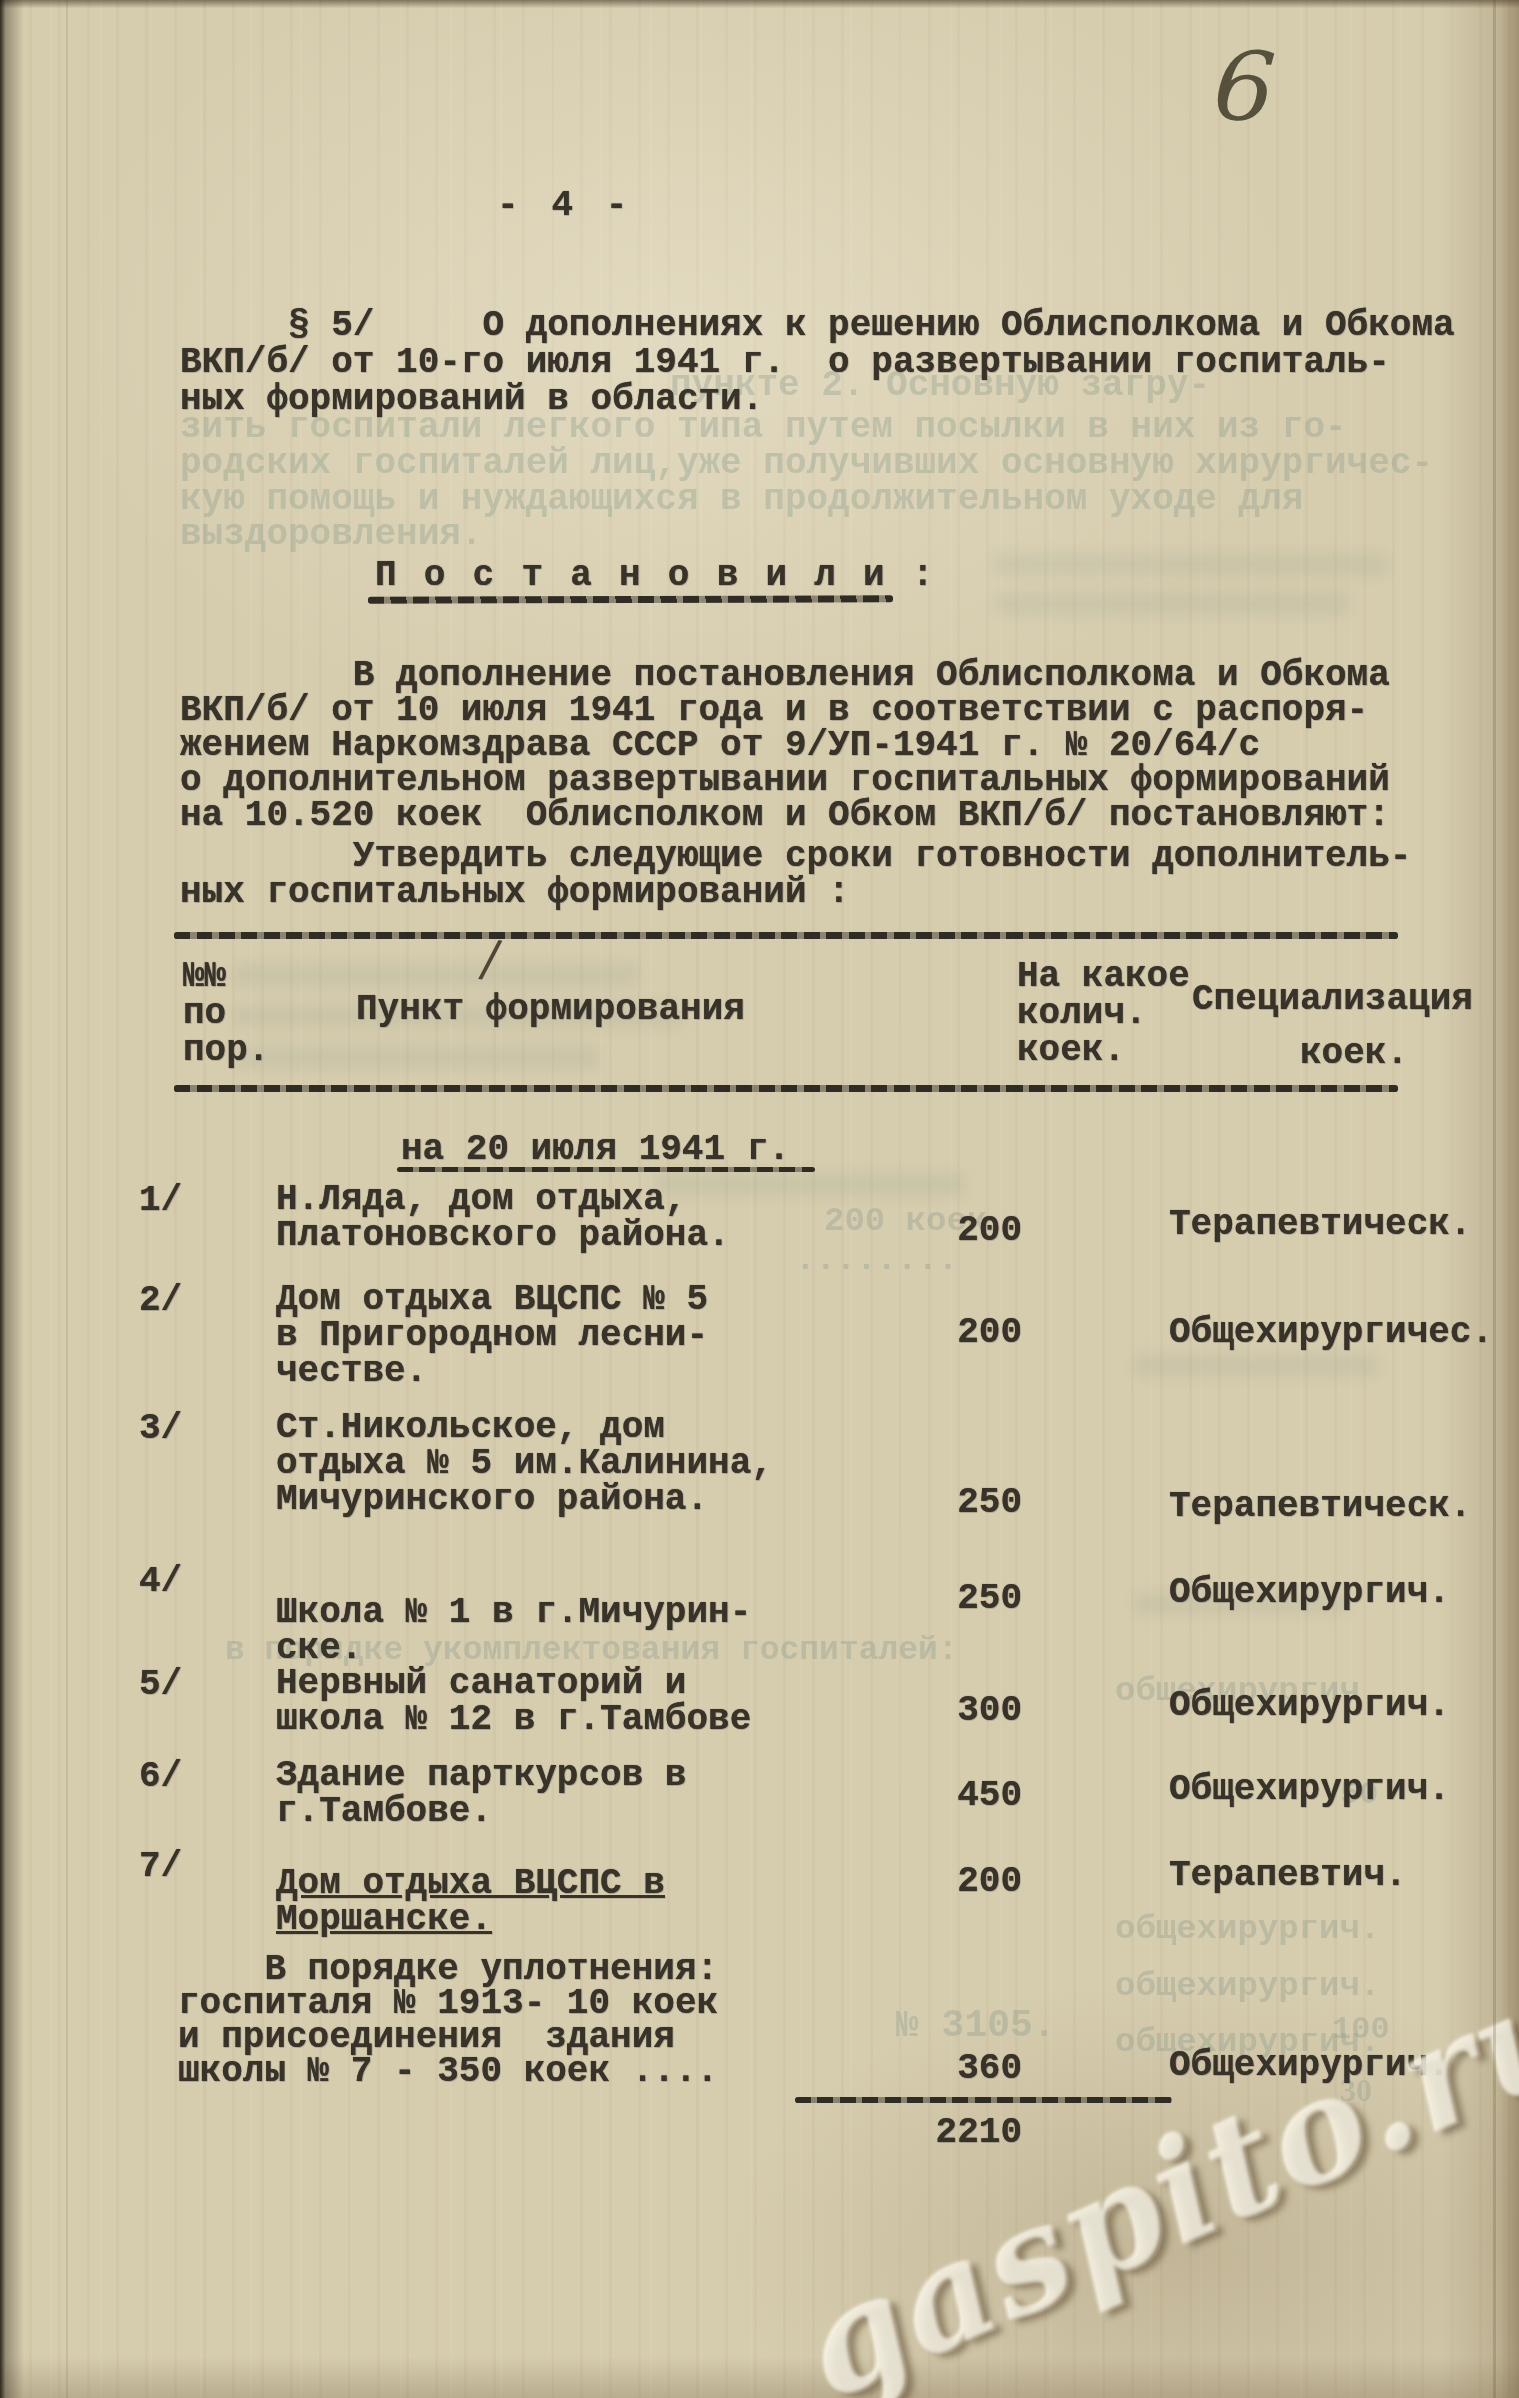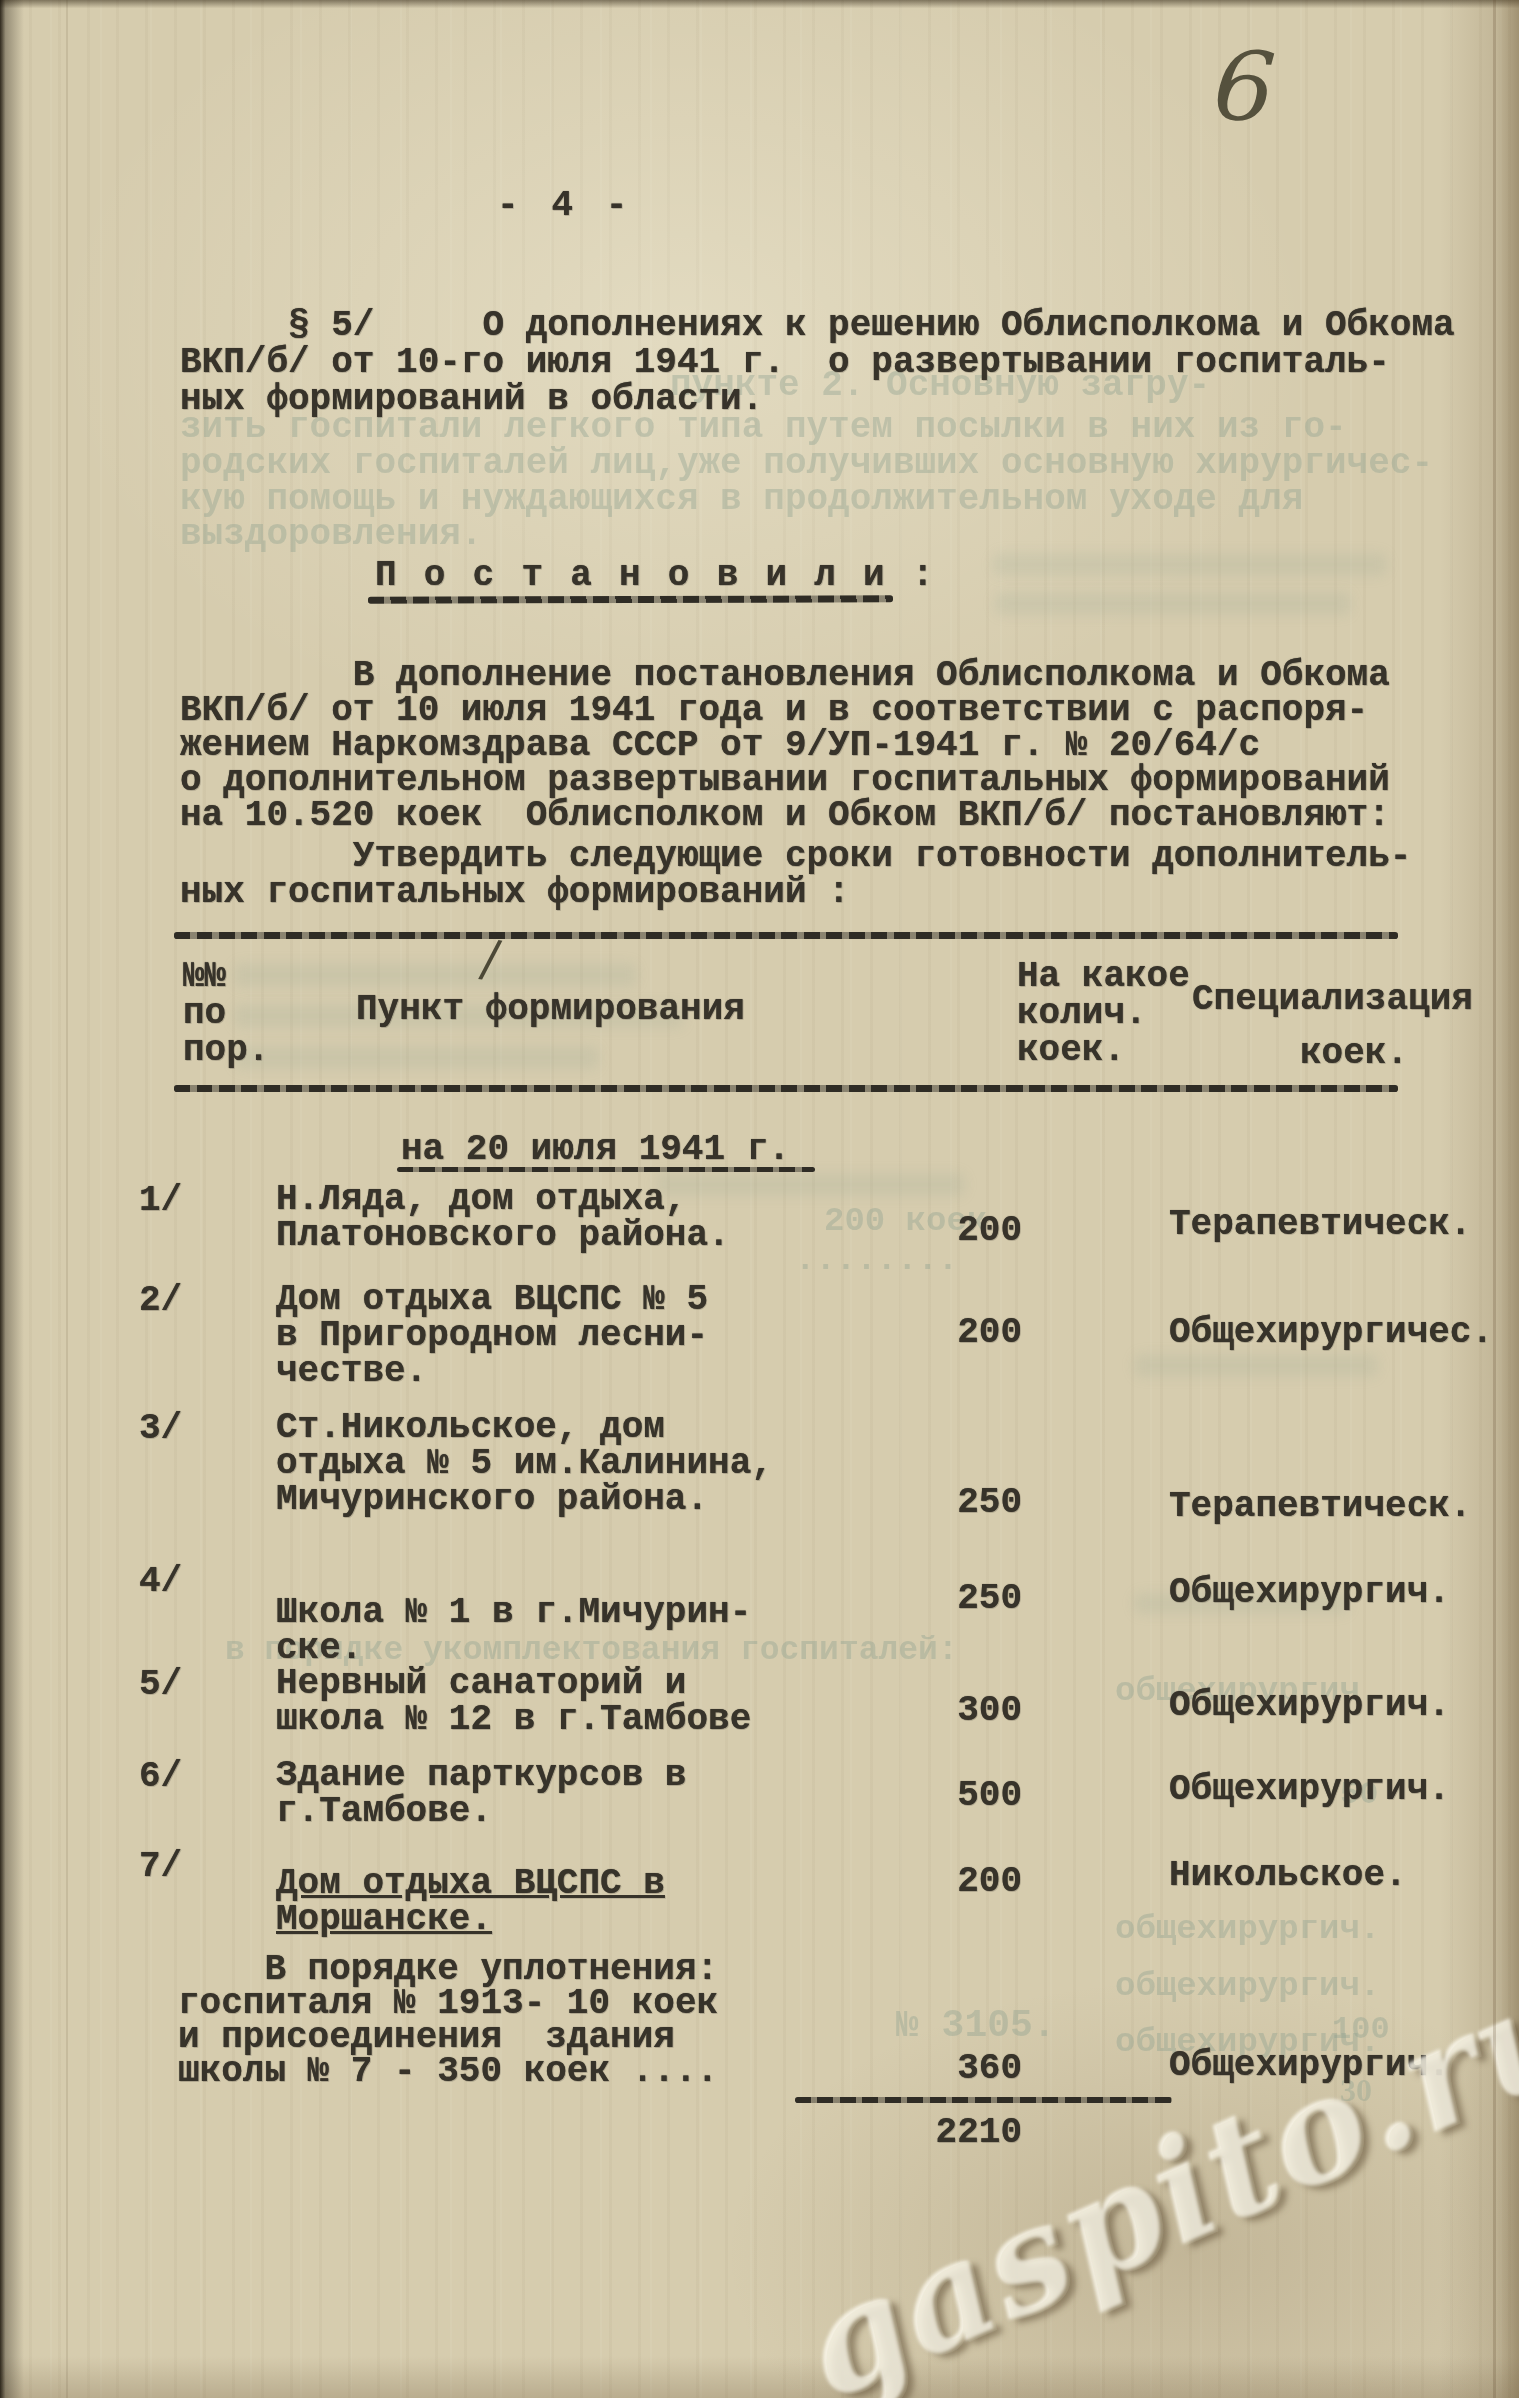--- a/index.html
+++ b/index.html
@@ -153,29 +153,29 @@
         <div class="typed cell cell-num" style="left: 139px; top: 0px;">5/</div>
         <div class="typed cell cell-name" style="left: 276px; top: 0px; line-height: 36px;">Нервный санаторий и
 школа № 12 в г.Тамбове</div>
         <div class="typed cell cell-beds" style="left: 851px; width: 171px; top: 26px; text-align: right;">300</div>
         <div class="typed cell cell-spec" style="left: 1169px; top: 20.6px;">Общехирургич.</div>
       </div>
       <div class="trow" style="top: 1758px;">
         <div class="typed cell cell-num" style="left: 139px; top: 0px;">6/</div>
         <div class="typed cell cell-name" style="left: 276px; top: 0px; line-height: 36px;">Здание парткурсов в
 г.Тамбове.</div>
-        <div class="typed cell cell-beds" style="left: 851px; width: 171px; top: 19px; text-align: right;">500</div>
+        <div class="typed cell cell-beds" style="left: 851px; width: 171px; top: 19px; text-align: right;">450</div>
         <div class="typed cell cell-spec" style="left: 1169px; top: 13px;">Общехирургич.</div>
       </div>
       <div class="trow" style="top: 1848px;">
         <div class="typed cell cell-num" style="left: 139px; top: 0px;">7/</div>
         <div class="typed cell cell-name" style="left: 276px; top: 18px; line-height: 36px; text-decoration: underline;">Дом отдыха ВЦСПС в
 Моршанске.</div>
         <div class="typed cell cell-beds" style="left: 851px; width: 171px; top: 15px; text-align: right;">200</div>
-        <div class="typed cell cell-spec" style="left: 1169px; top: 9.4px;">Никольское.</div>
+        <div class="typed cell cell-spec" style="left: 1169px; top: 9.4px;">Терапевтич.</div>
       </div>
       <div class="trow" style="top: 1953px;">
         <div class="typed cell cell-name" style="left: 178px; top: 0px; line-height: 34px;">    В порядке уплотнения:
 госпиталя № 1913- 10 коек
 и присоединения  здания
 школы № 7 - 350 коек ....</div>
         <div class="typed cell cell-beds" style="left: 851px; width: 171px; top: 97px; text-align: right;">360</div>
         <div class="typed cell cell-spec" style="left: 1169px; top: 94px;">Общехирургич.</div>
       </div>
     </div>

